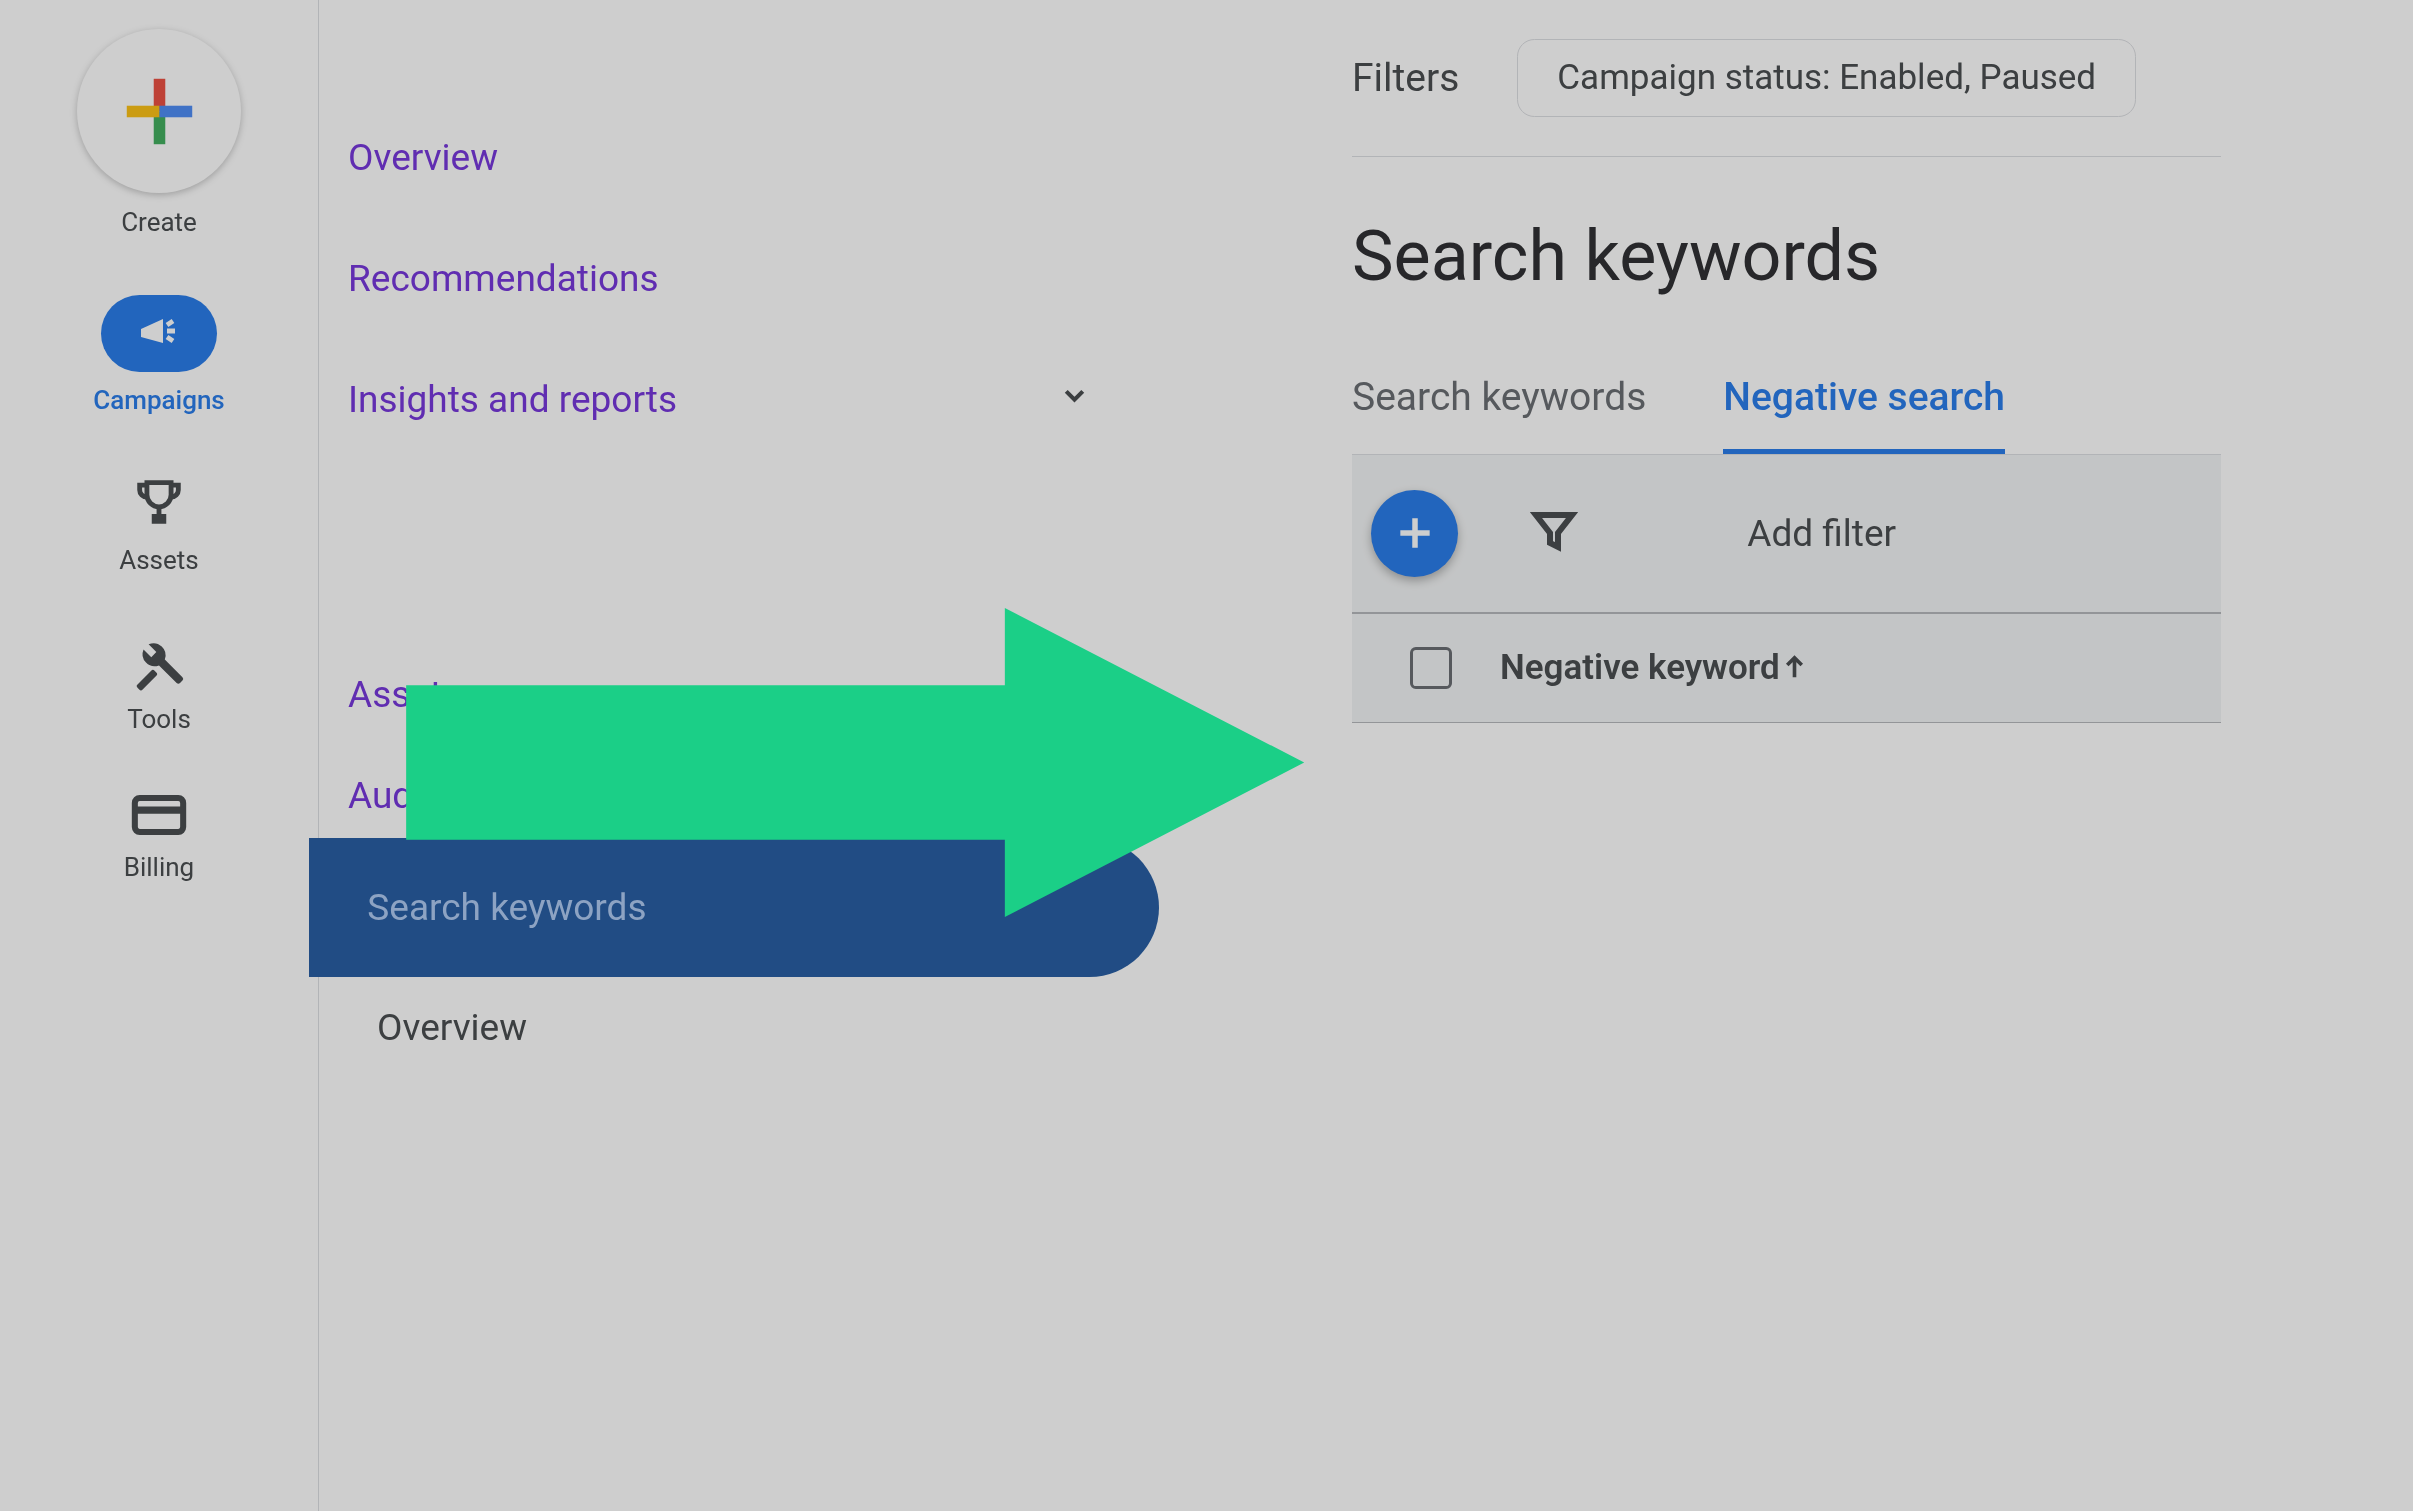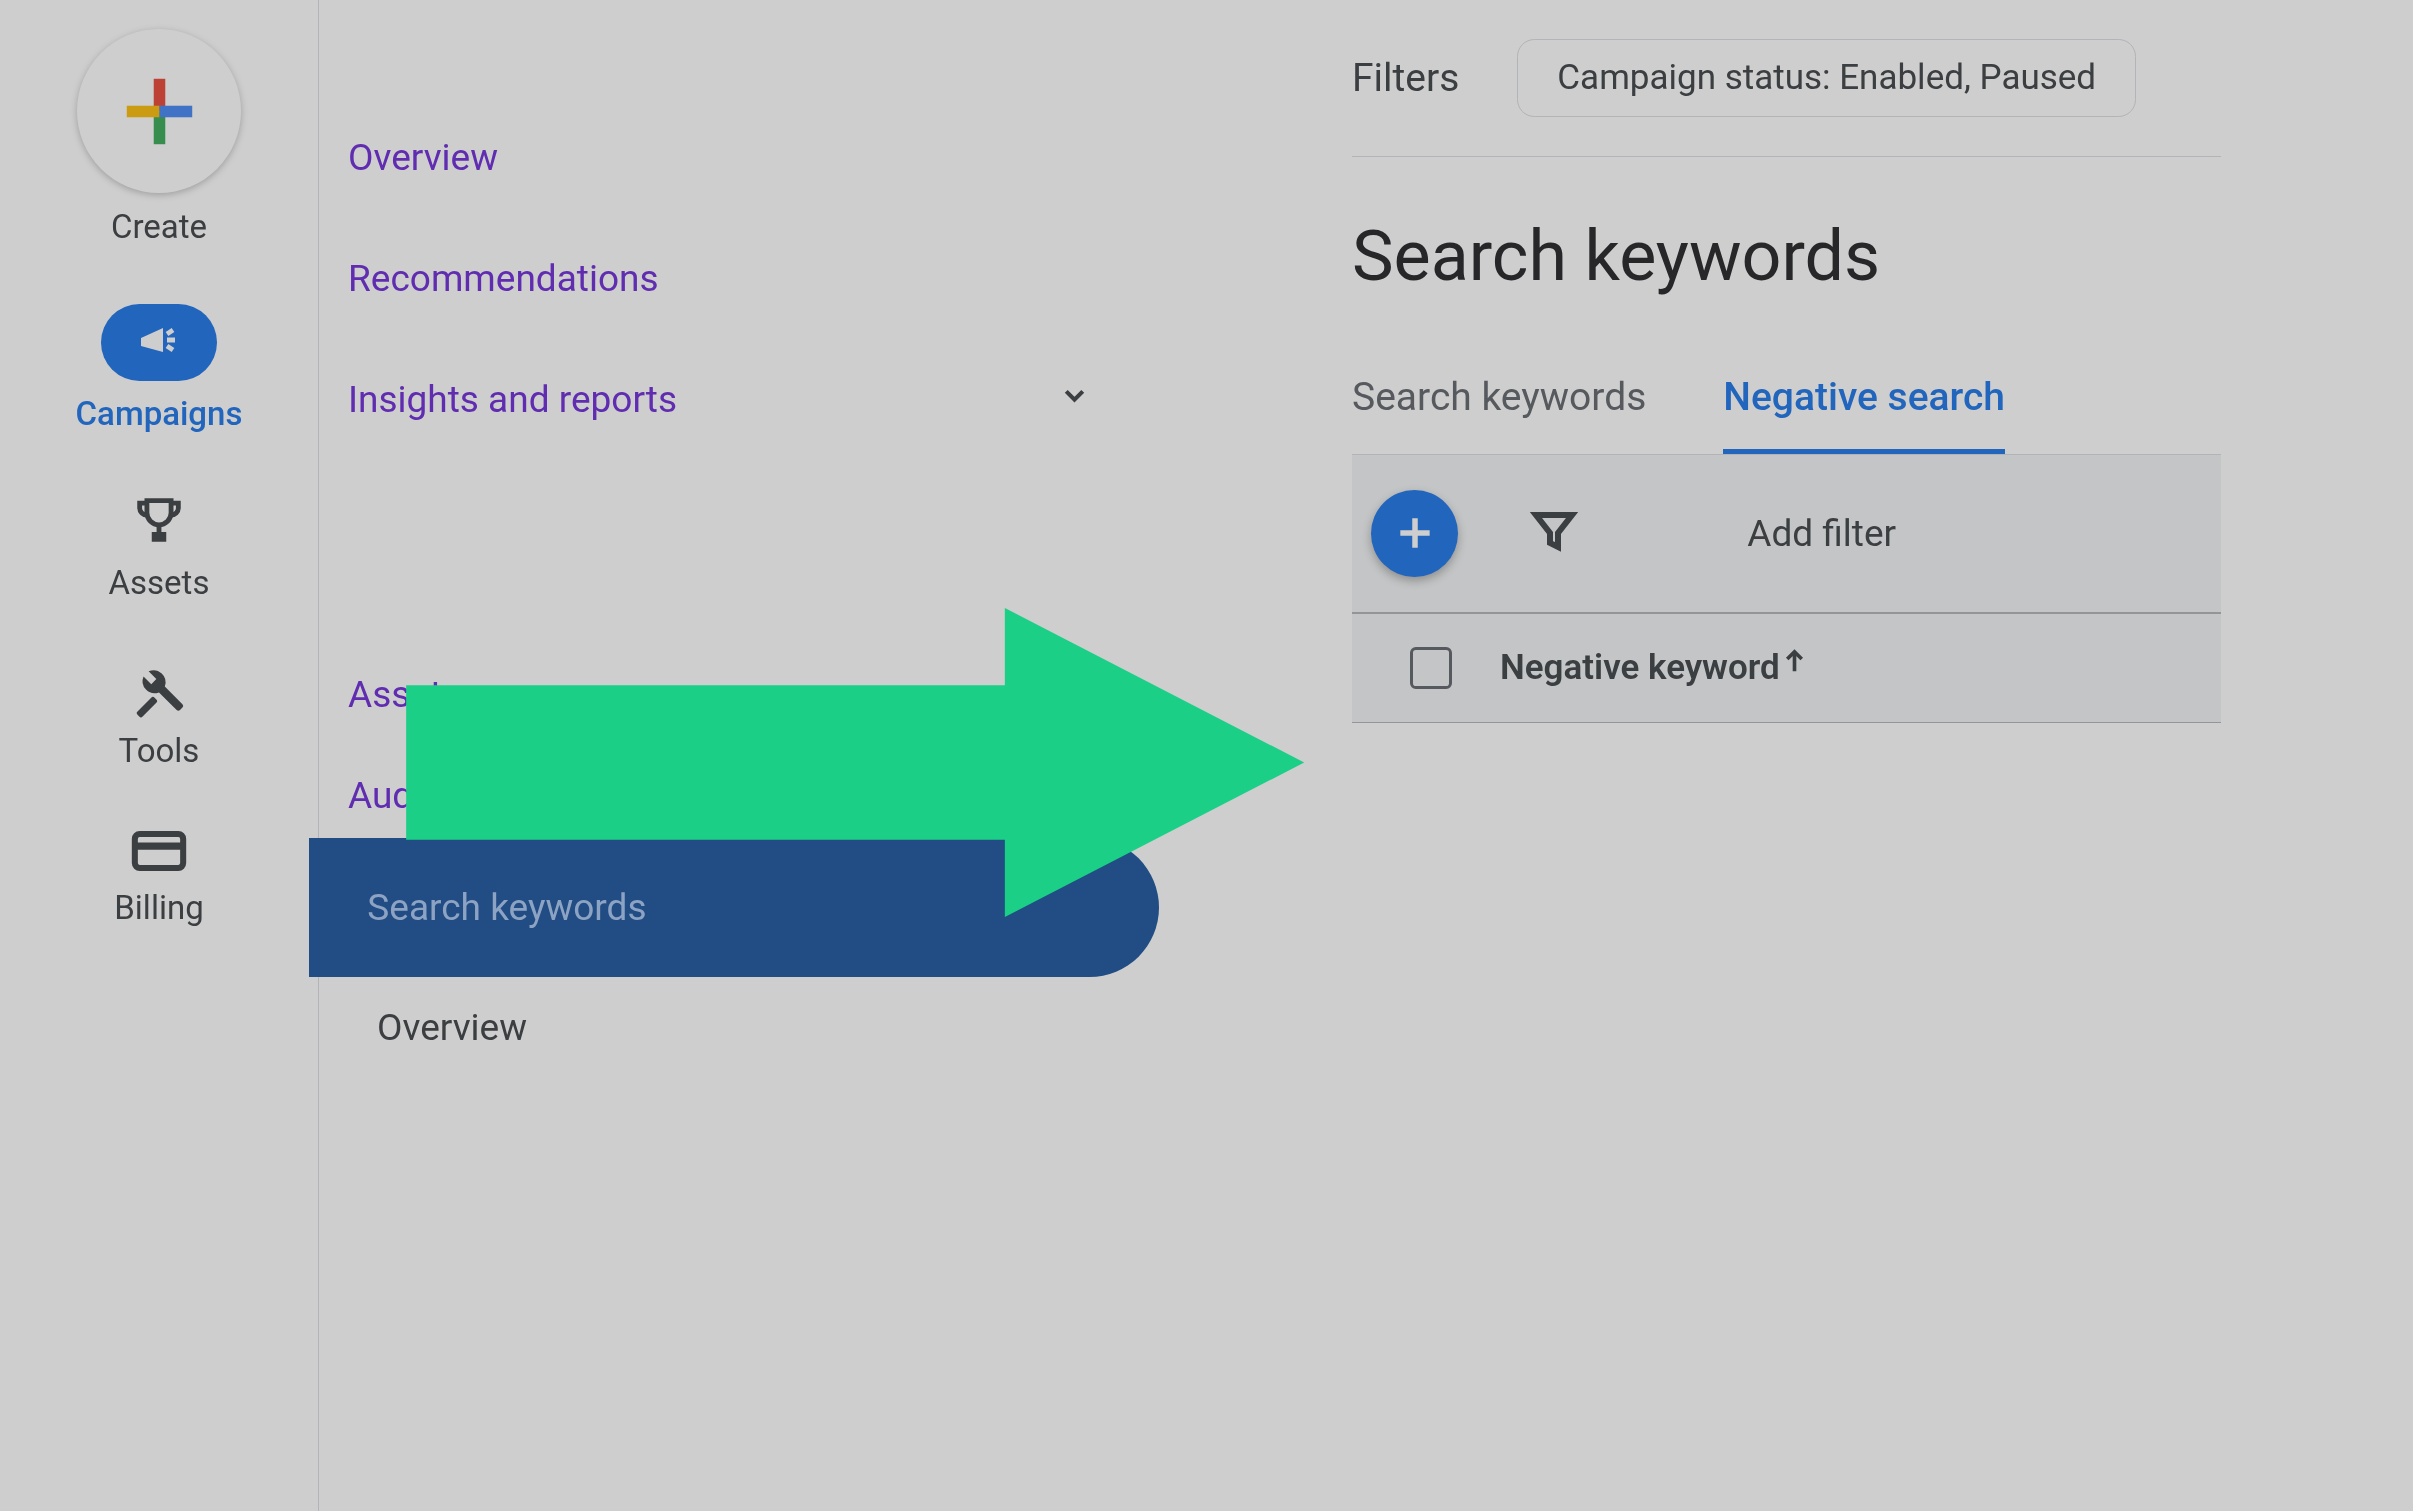--- a/index.html
+++ b/index.html
@@ -27,21 +27,21 @@
     gap: 58px;
   }
   .rail-item {
     display: flex;
     flex-direction: column;
     align-items: center;
     gap: 13.5px;
     cursor: pointer;
   }
   .rail-label {
-    font-size: 33px;
+    font-size: 26px;
     color: #3c4043;
   }
   .rail-item.active .rail-label { color: #1a73e8; font-weight: 500; }
   .create-circle {
     width: 164px; height: 164px;
     border-radius: 50%;
     background: #fff;
     box-shadow: 0 1.9px 7.7px rgba(0,0,0,0.25);
     display: flex; align-items: center; justify-content: center;
   }
@@ -160,21 +160,21 @@
     font-weight: 600;
     background: #f1f3f4;
     gap: 48px;
   }
   .checkbox {
     width: 42px; height: 42px;
     border: 3.9px solid #5f6368;
     border-radius: 5.8px;
   }
   .col-div { border-left: 1.9px solid #b0b3b7; height: 106px; margin: -33px 9.7px; padding-left: 39px; display:flex; align-items:center;}
-  .th-sort { display:flex; align-items:flex-start; gap:0; }
+  .th-sort { display:flex; align-items:center; gap:0; }
 
   
   .arrow {
     position: absolute;
     left: 406px; top: 608px;
     pointer-events: none;
   }
 
   
   .dim {

